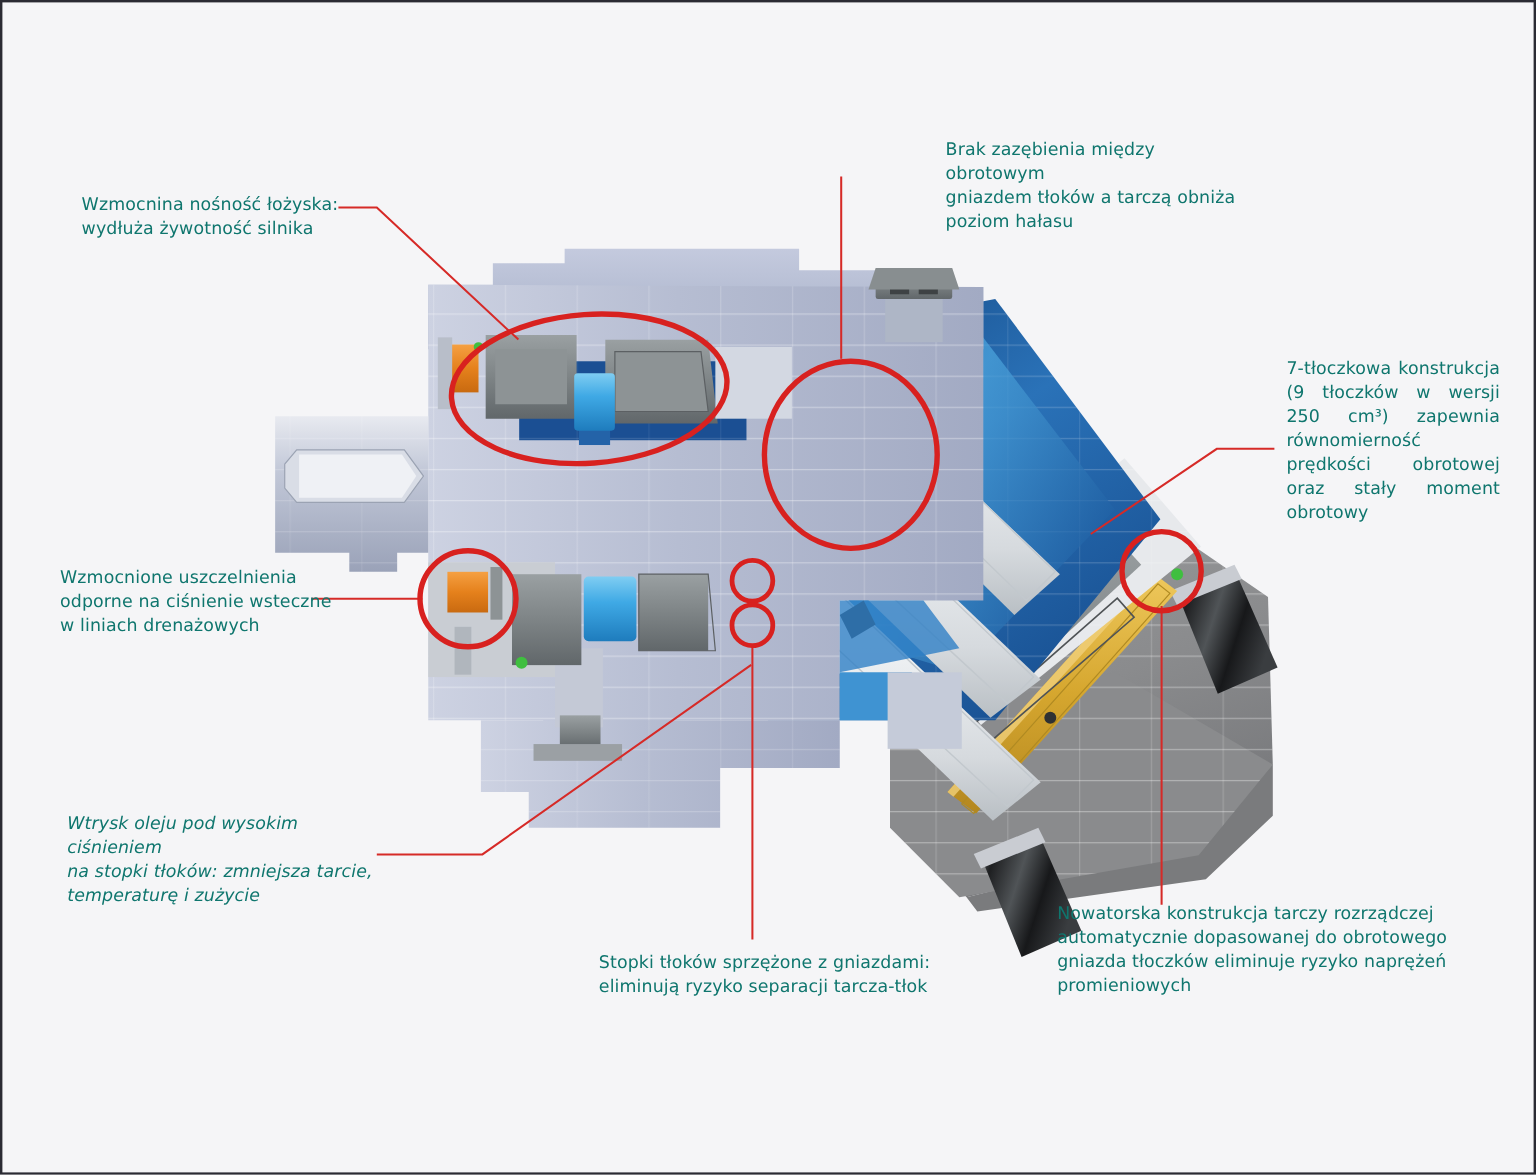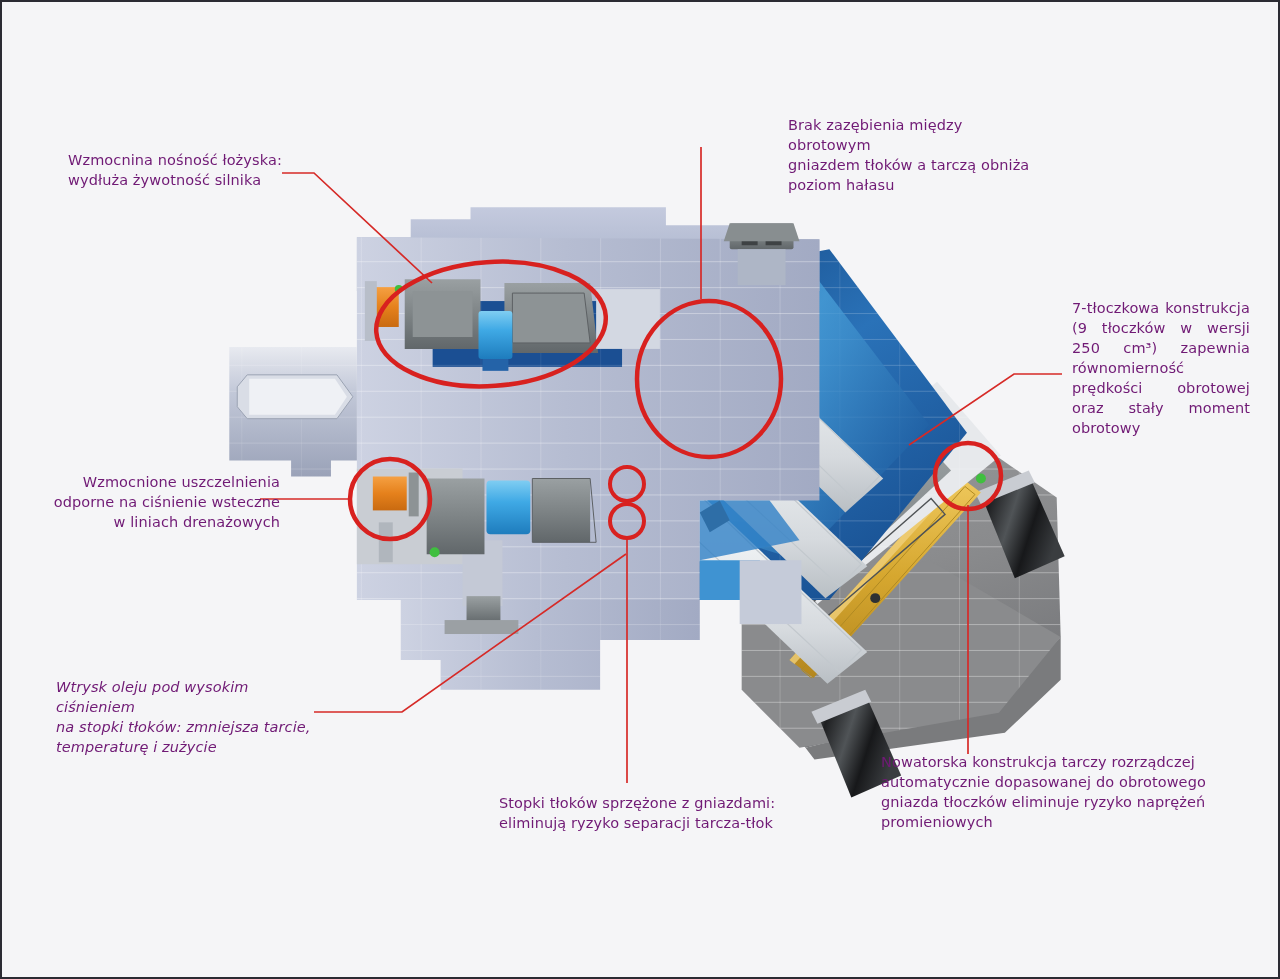--- a/index.html
+++ b/index.html
@@ -20,21 +20,21 @@
     box-sizing: border-box;
     border: 2px solid #2b2b33;
     overflow: hidden;
   }
   .canvas {
     position: absolute;
     inset: 0;
   }
   .anno {
     position: absolute;
-    color: #701a75;
+    color: #0f766e;
     font-family: "DejaVu Sans", sans-serif;
     font-size: 14.5px;
     line-height: 1.38;
     letter-spacing: 0.1px;
     white-space: pre-line;
   }
   .anno.justify {
     text-align: justify;
     text-align-last: left;
   }
@@ -294,30 +294,30 @@
     <g id="rings-group">
         <ellipse cx="489" cy="322" rx="115" ry="62" class="ring" stroke="#d8211f" stroke-width="4.5" transform="rotate(-4 489 322)"></ellipse>
         <ellipse cx="707" cy="377" rx="72" ry="78" class="ring" stroke="#d8211f" stroke-width="4.5"></ellipse>
         <ellipse cx="388" cy="497" rx="40" ry="40" class="ring" stroke="#d8211f" stroke-width="4.5"></ellipse>
         <ellipse cx="625" cy="482" rx="17" ry="17" class="ring" stroke="#d8211f" stroke-width="4"></ellipse>
         <ellipse cx="625" cy="519" rx="17" ry="17" class="ring" stroke="#d8211f" stroke-width="4"></ellipse>
         <ellipse cx="966" cy="474" rx="33" ry="33" class="ring" stroke="#d8211f" stroke-width="4.5"></ellipse>
       </g>
   </svg>
 
-  <div class="anno" style="left:66px; top:148px; width:250px;">Wzmocnina nośność łożyska:
+  <div class="anno" style="left:66px; top:159px; width:250px;">Wzmocnina nośność łożyska:
 wydłuża żywotność silnika</div>
 
   <div class="anno" style="left:786px; top:113px; width:260px;">Brak zazębienia między obrotowym
 gniazdem tłoków a tarczą obniża
 poziom hałasu</div>
 
   <div class="anno justify" style="left:1070px; top:296px; width:178px;">7-tłoczkowa konstrukcja (9 tłoczków w wersji 250 cm³) zapewnia równomierność prędkości obrotowej oraz stały moment obrotowy</div>
 
-  <div class="anno" style="left:48px; top:470px; width:230px;text-align:right;">Wzmocnione uszczelnienia
+  <div class="anno" style="left:48px; top:470px; width:230px;">Wzmocnione uszczelnienia
 odporne na ciśnienie wsteczne
 w liniach drenażowych</div>
 
   <div class="anno" style="left:54px; top:675px; width:270px;font-style:italic;">Wtrysk oleju pod wysokim ciśnieniem
 na stopki tłoków: zmniejsza tarcie,
 temperaturę i zużycie</div>
 
   <div class="anno" style="left:497px; top:791px; width:280px;">Stopki tłoków sprzężone z gniazdami:
 eliminują ryzyko separacji tarcza-tłok</div>
 

